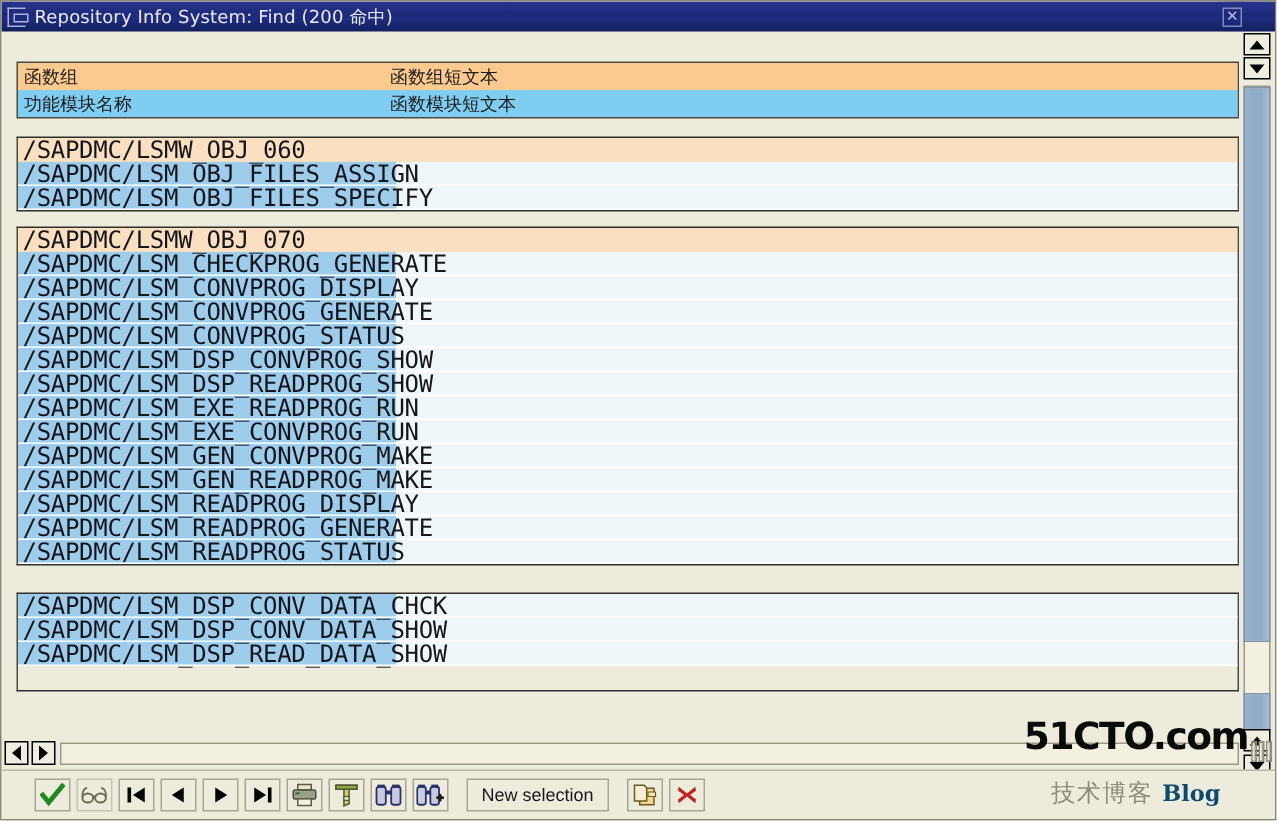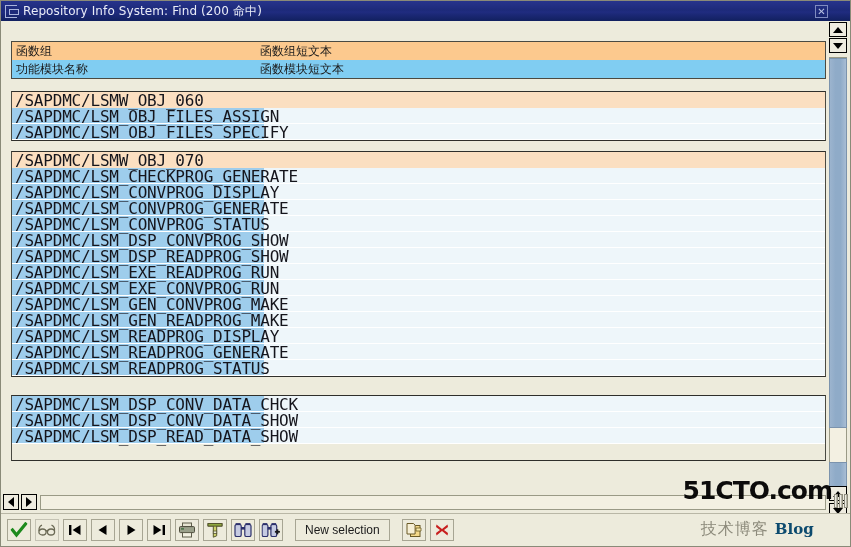--- a/index.html
+++ b/index.html
@@ -216,21 +216,21 @@
     z-index: 3;
   }
 
   
   .toolbar {
     position: absolute; left: 0; bottom: 0;
     width: 851px; height: 33px;
     background: #edebdc;
     border-top: 1px solid #b9b7a6;
     display: flex; align-items: center;
-    padding-left: 6px;
+    padding-left: 22px;
     gap: 4px;
     z-index: 5;
   }
   .tb-btn {
     width: 24px; height: 22px;
     background: #edebdc;
     border: 1px solid #a7a593;
     position: relative;
     cursor: pointer;
     flex: 0 0 auto;

